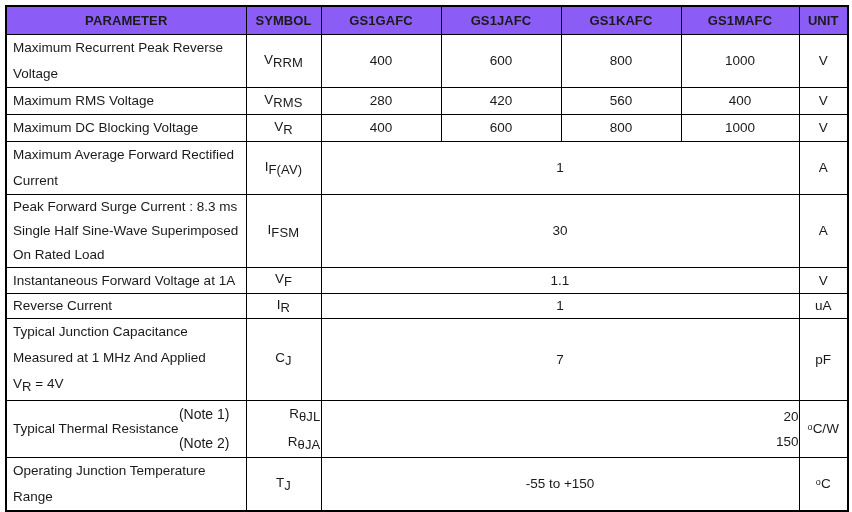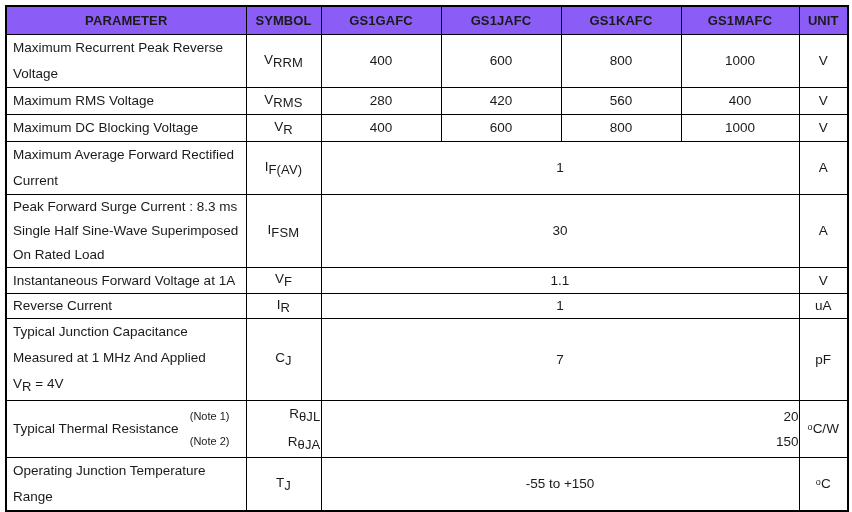--- a/index.html
+++ b/index.html
@@ -40,21 +40,21 @@
   .param-flex {
     display: flex;
     align-items: center;
     justify-content: space-between;
     height: 100%;
   }
   .notes {
     display: flex;
     flex-direction: column;
     gap: 13px;
-    font-size: 11px;
+    font-size: 14px;
     text-align: right;
     margin-right: 14px;
   }
   .stack2 div { line-height: 25px; text-align: right; }
   
   tr.hr  { height: 28px; }
   tr.r0  { height: 52px; }
   tr.r1  { height: 27px; }
   tr.r2  { height: 27px; }
   tr.r3  { height: 51px; padding-left: 32px; }

